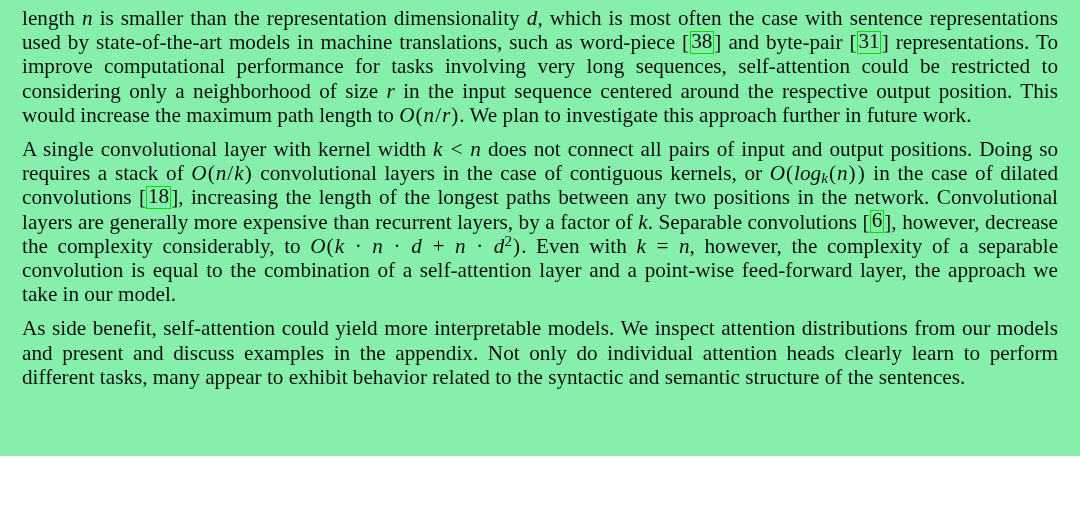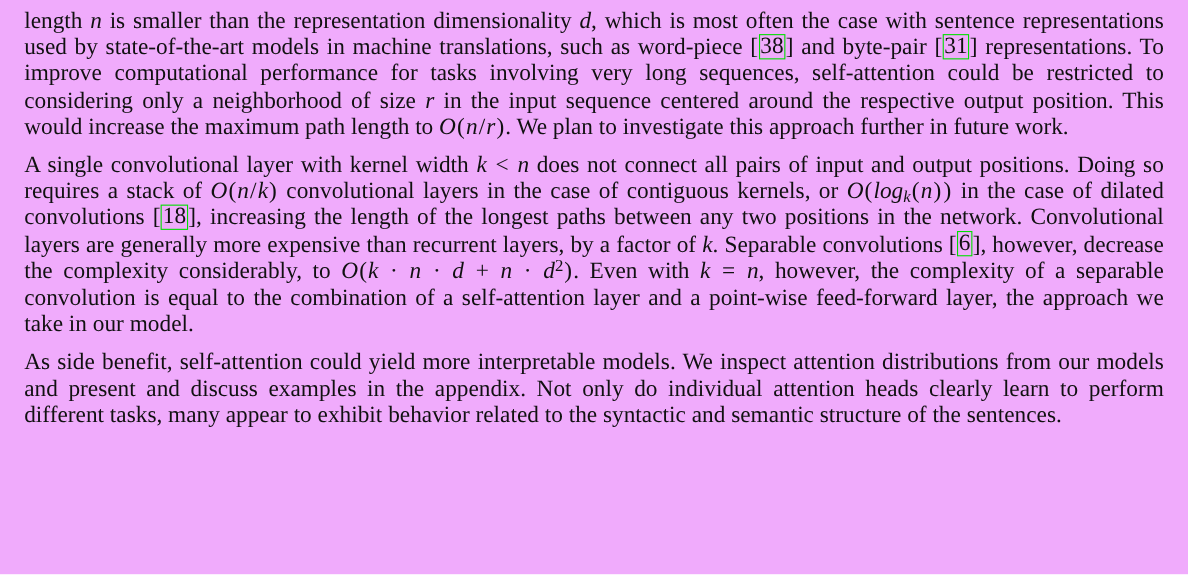--- a/index.html
+++ b/index.html
@@ -10,22 +10,22 @@
   body {
     width: 1080px;
     height: 530px;
     overflow: hidden;
     font-family: "Liberation Serif", "DejaVu Serif", serif;
     color: #1a1a1a;
   }
   #page {
     position: relative;
     width: 1080px;
-    height: 522px;
-    background: #f0abfc;
+    height: 456px;
+    background: #86efac;
     padding: 0;
     box-sizing: border-box;
   }
   .column {
     position: absolute;
     left: 22px;
     top: 6px;
     width: 1036px;
   }
   p.para {

